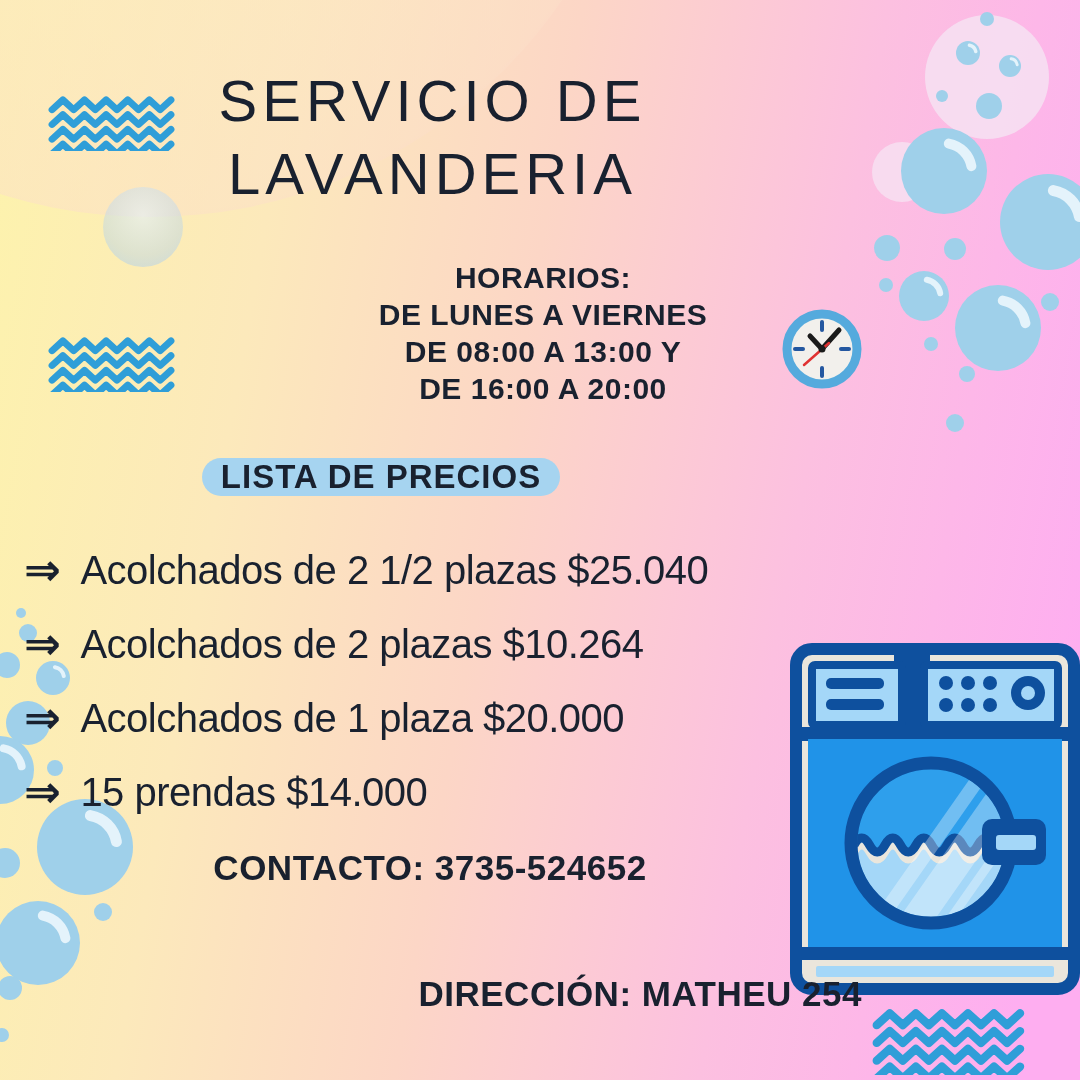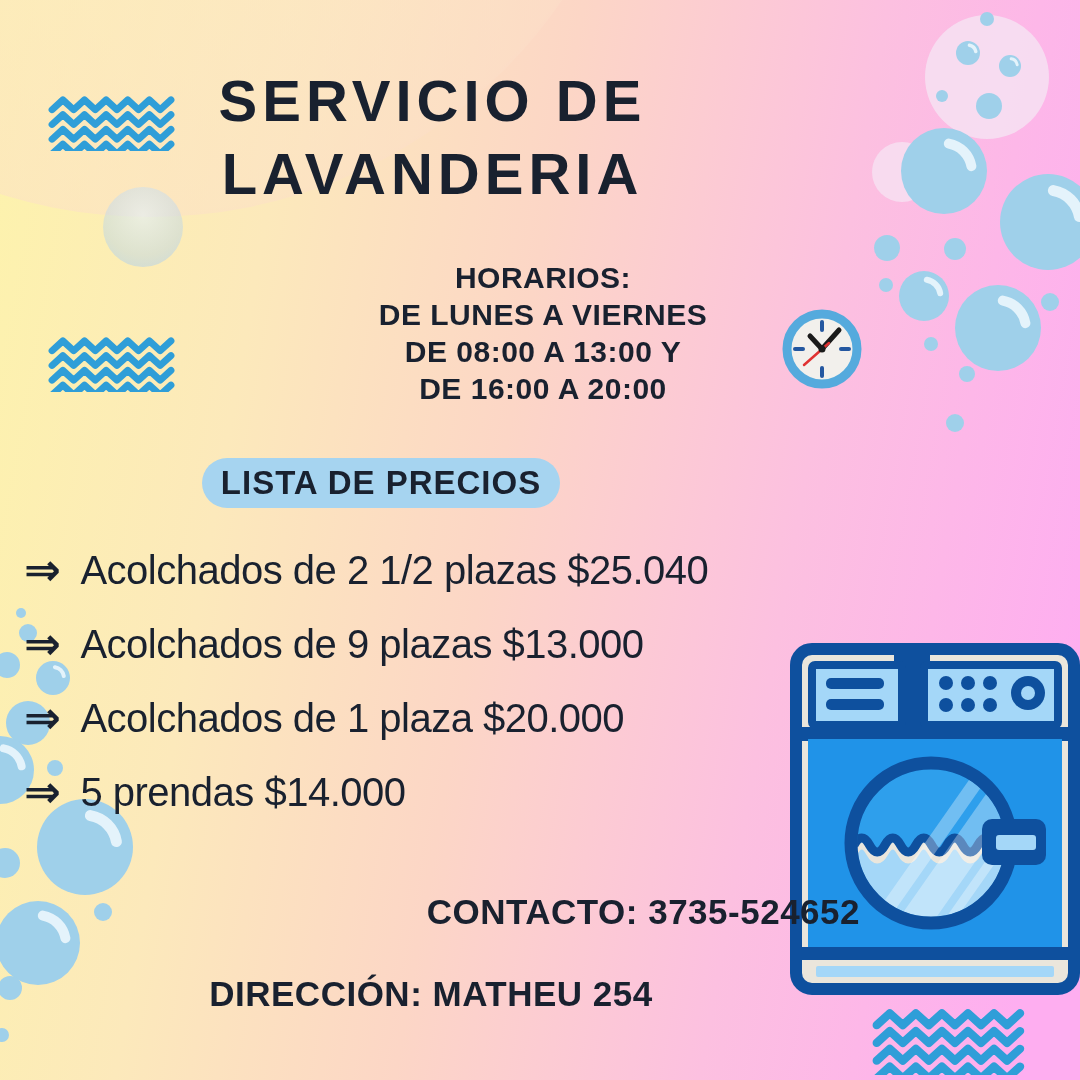--- a/index.html
+++ b/index.html
@@ -14,45 +14,45 @@
   .blob{
     left:-350px;top:-783px;width:1000px;height:1000px;border-radius:50%;
     background:radial-gradient(circle at 50% 50%,rgba(253,238,198,.55) 0%,rgba(252,224,200,.5) 70%,rgba(247,188,214,.8) 92%,rgba(247,188,214,0) 99.5%);
   }
   .soft-bubble{
     left:103px;top:187px;width:80px;height:80px;border-radius:50%;
     background:radial-gradient(circle at 50% 35%,rgba(225,240,252,.6) 0%,rgba(178,210,240,.42) 62%,rgba(170,205,238,.55) 92%,rgba(170,205,238,.1) 100%);
   }
   .title{
     left:0;top:64px;width:865px;text-align:center;
-    font-size:58px;font-weight:700;letter-spacing:5px;line-height:1.26;
+    font-size:58px;font-weight:400;letter-spacing:5px;line-height:1.26;
     white-space:pre-line;
   }
   .schedule{
     left:0;top:260px;width:1086px;text-align:center;
     font-size:30px;font-weight:700;letter-spacing:.5px;line-height:1.23;
     white-space:pre-line;
   }
   .pill{
-    left:202px;top:458px;width:358px;height:50px;border-radius:27px;
+    left:202px;top:458px;width:358px;height:38px;border-radius:27px;
     background:var(--pill-blue,#a6d4f0);
     display:flex;align-items:center;justify-content:center;
     font-size:33px;font-weight:800;letter-spacing:1px;
   }
   .price-list{
     left:24px;top:546px;display:flex;flex-direction:column;gap:26px;
   }
   .price-item{
     display:flex;align-items:center;font-size:40px;letter-spacing:-.5px;line-height:48px;
   }
   .price-item .arrow{
     font-family:"DejaVu Sans",sans-serif;font-size:44px;font-weight:700;margin-right:20px;line-height:44px;
   }
-  .contact{left:0;top:892px;width:860px;text-align:right;font-size:35px;font-weight:800;letter-spacing:.5px;}
-  .address{left:0;top:974px;width:862px;text-align:center;font-size:35px;font-weight:800;letter-spacing:.5px;}
+  .contact{left:0;top:848px;width:860px;text-align:center;font-size:35px;font-weight:800;letter-spacing:.5px;}
+  .address{left:0;top:974px;width:862px;text-align:right;font-size:35px;font-weight:800;letter-spacing:.5px;}
   svg{display:block;}
 </style>
 </head>
 <body>
 
 <div class="flyer">
 
   <div class="abs blob"></div>
   <div class="abs soft-bubble"></div>
 
@@ -215,28 +215,28 @@
     <span>LISTA DE PRECIOS</span>
   </div>
 
   <div class="abs price-list">
     <div class="price-item">
       <span class="arrow">⇒</span>
       <span class="item-text">Acolchados de 2 1/2 plazas $25.040</span>
     </div>
       <div class="price-item">
       <span class="arrow">⇒</span>
-      <span class="item-text">Acolchados de 9 plazas $13.000</span>
+      <span class="item-text">Acolchados de 2 plazas $10.264</span>
     </div>
       <div class="price-item">
       <span class="arrow">⇒</span>
       <span class="item-text">Acolchados de 1 plaza $20.000</span>
     </div>
       <div class="price-item">
       <span class="arrow">⇒</span>
-      <span class="item-text">5 prendas $14.000</span>
+      <span class="item-text">15 prendas $14.000</span>
     </div>
   </div>
 
   <div class="abs contact">CONTACTO: 3735-524652</div>
   <div class="abs address">DIRECCIÓN: MATHEU 254</div>
 
 </div>
 
 </body></html>

